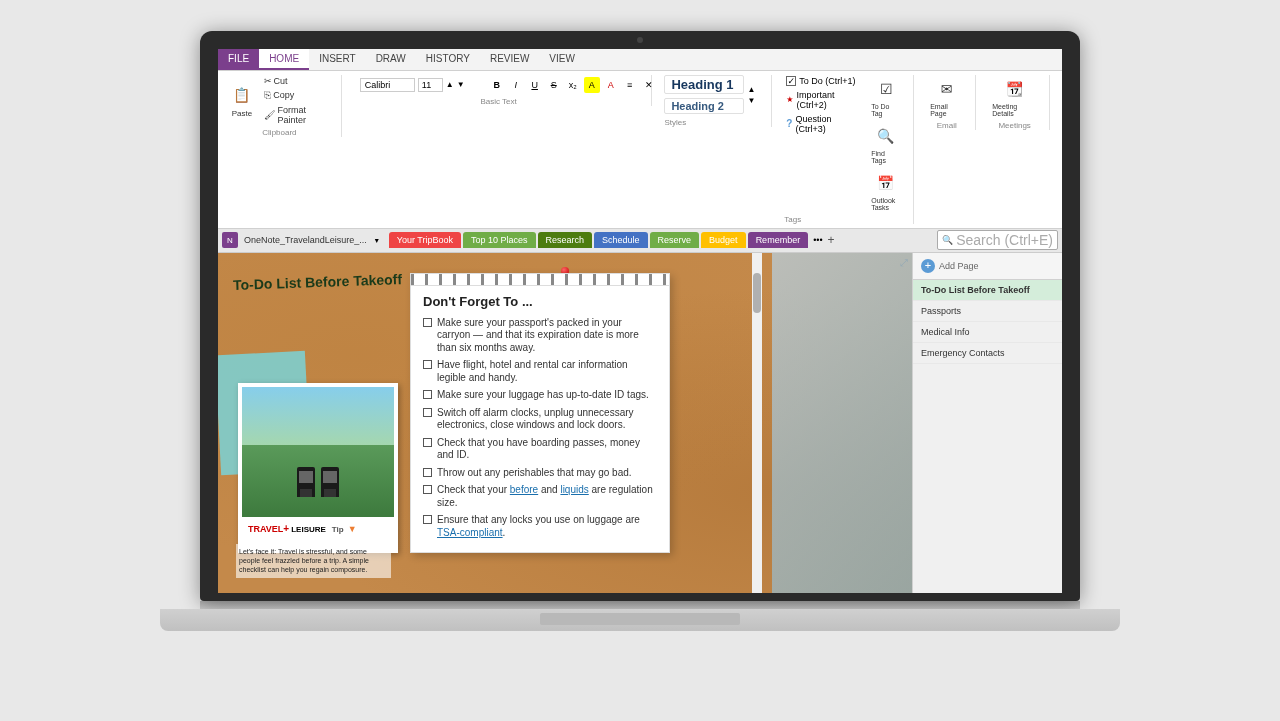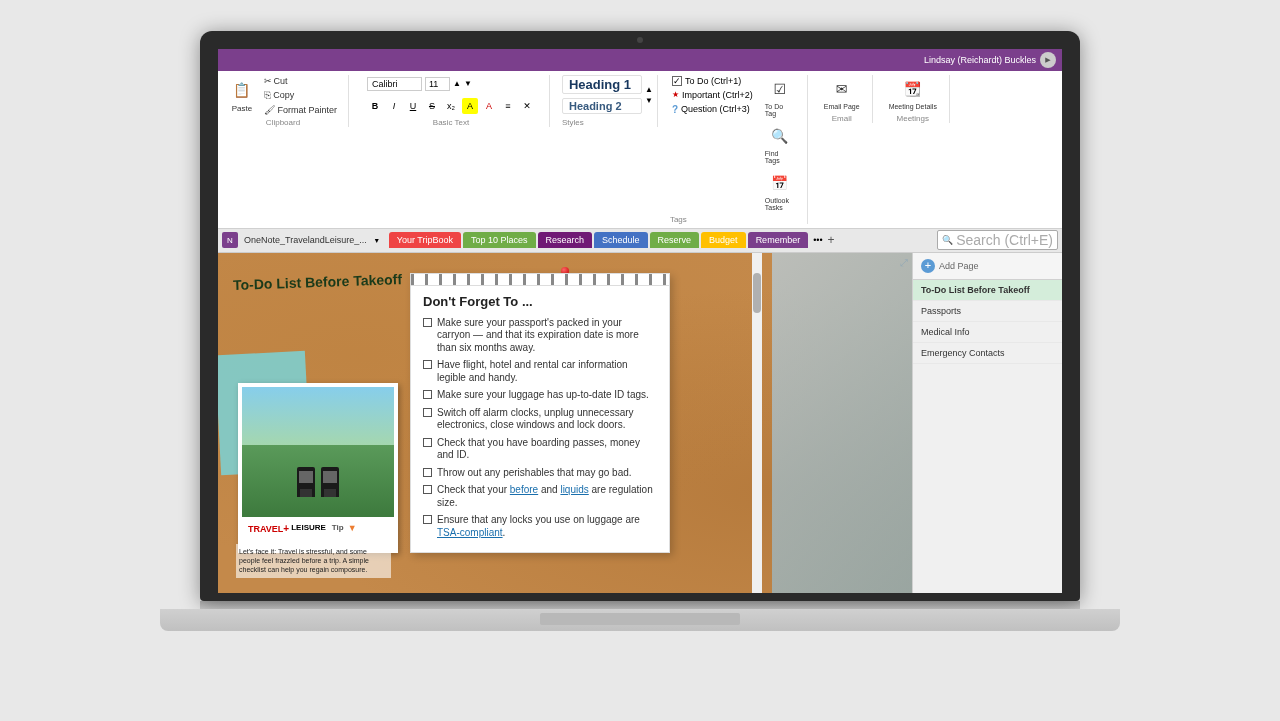--- a/index.html
+++ b/index.html
@@ -284,21 +284,21 @@
     .page-tab {
       padding: 3px 8px;
       font-size: 9px;
       border-radius: 3px 3px 0 0;
       cursor: pointer;
       color: #333;
     }
 
     .page-tab.tripbook { background: #ef4444; color: #fff; }
     .page-tab.topplaces { background: #70ad47; color: #fff; }
-    .page-tab.research { background: #701a75; color: #fff; text-align: center; }
+    .page-tab.research { background: #4d7c0f; color: #fff; text-align: center; }
     .page-tab.schedule { background: #4472c4; color: #fff; }
     .page-tab.reserve { background: #70ad47; color: #fff; }
     .page-tab.budget { background: #ffc000; color: #fff; }
     .page-tab.remember { background: #7b3f8c; color: #fff; }
 
     .search-box {
       margin-left: auto;
       display: flex;
       align-items: center;
       background: #fff;
@@ -390,21 +390,21 @@
       overflow: hidden;
     }
 
     .travel-leisure-banner {
       background: #fff;
       padding: 3px 6px;
       margin-top: 3px;
       font-size: 8px;
       font-weight: bold;
       display: flex;
-      align-items: flex-start;
+      align-items: flex-end;
       gap: 2px;
     }
 
     .tl-plus {
       color: #c00;
       font-size: 10px;
     }
 
     .cork-tip-text {
       position: absolute;
@@ -597,50 +597,50 @@
   </style>
 </head>
 <body>
 
 <div class="laptop-shell">
   <div class="laptop-screen-bezel">
     <div class="laptop-camera"></div>
     <div class="laptop-screen">
       <div class="onenote-container">
 
-        <div class="title-bar">
-          <div class="title-bar-left">
-            
-          </div>
-          <div class="title-bar-right">
-            <span style="color:#fff;font-size:9px;">Lindsay (Reichardt) Buckles</span>
-            <span style="width:16px;height:16px;background:#ccc;border-radius:50%;display:inline-flex;align-items:center;justify-content:center;font-size:7px;color:#555;">▶</span>
-          </div>
+
+        <div class="ribbon-tabs">
+          <div class="ribbon-tab file-tab">FILE</div>
+          <div class="ribbon-tab active">HOME</div>
+          <div class="ribbon-tab">INSERT</div>
+          <div class="ribbon-tab">DRAW</div>
+          <div class="ribbon-tab">HISTORY</div>
+          <div class="ribbon-tab">REVIEW</div>
+          <div class="ribbon-tab">VIEW</div>
         </div>
-
 
         <div class="ribbon-content">
 
           <div class="ribbon-group">
             <div class="ribbon-group-content">
               <div class="ribbon-btn">
                 <div class="ribbon-btn-icon">📋</div>
                 <span>Paste</span>
               </div>
               <div style="display:flex;flex-direction:column;gap:2px;">
                 <div class="ribbon-btn-small">✂ <span style="margin-left:2px;">Cut</span></div>
                 <div class="ribbon-btn-small">⎘ <span style="margin-left:2px;">Copy</span></div>
                 <div class="ribbon-btn-small">🖌 <span style="margin-left:2px;">Format Painter</span></div>
               </div>
             </div>
             <div class="ribbon-group-label">Clipboard</div>
           </div>
 
           <div class="ribbon-group" style="min-width:120px;">
-            <div style="display:flex;flex-direction:column;gap:3px;width:100%;">
+            <div style="display:flex;flex-direction:row;gap:12px;width:100%;">
               <div class="format-bar">
                 <input class="font-selector" value="Calibri" style="border: 1px solid rgb(204, 204, 204); padding: 1px 4px; font-size: 9px; width: 55px;">
                 <input class="size-selector" value="11" style="border: 1px solid rgb(204, 204, 204); padding: 1px 3px; font-size: 9px; width: 25px;">
                 <span style="font-size:8px;cursor:pointer;">▲</span>
                 <span style="font-size:8px;cursor:pointer;">▼</span>
               </div>
               <div class="format-bar">
                 <div class="format-btn bold">B</div>
                 <div class="format-btn italic">I</div>
                 <div class="format-btn underline">U</div>
@@ -648,21 +648,21 @@
                 <div class="format-btn">x₂</div>
                 <div class="format-btn" style="background:#ff0;color:#000;">A</div>
                 <div class="format-btn" style="color:#c00;">A</div>
                 <div class="format-btn">≡</div>
                 <div class="format-btn">✕</div>
               </div>
             </div>
             <div class="ribbon-group-label">Basic Text</div>
           </div>
 
-          <div style="display:flex;flex-direction:column;border-right:1px solid #e0e0e0;padding-right:4px;margin-right:4px;">
+          <div style="display:flex;flex-direction:column;border-right:1px solid #e0e0e0;padding-right:16px;margin-right:4px;">
             <div style="display:flex;align-items:center;gap:3px;">
               <div style="display:flex;flex-direction:column;gap:2px;">
                 <div class="style-item style-heading1">Heading 1</div>
                 <div class="style-item style-heading2">Heading 2</div>
               </div>
               <div style="display:flex;flex-direction:column;gap:2px;">
                 <span style="font-size:8px;cursor:pointer;">▲</span>
                 <span style="font-size:8px;cursor:pointer;">▼</span>
               </div>
             </div>

